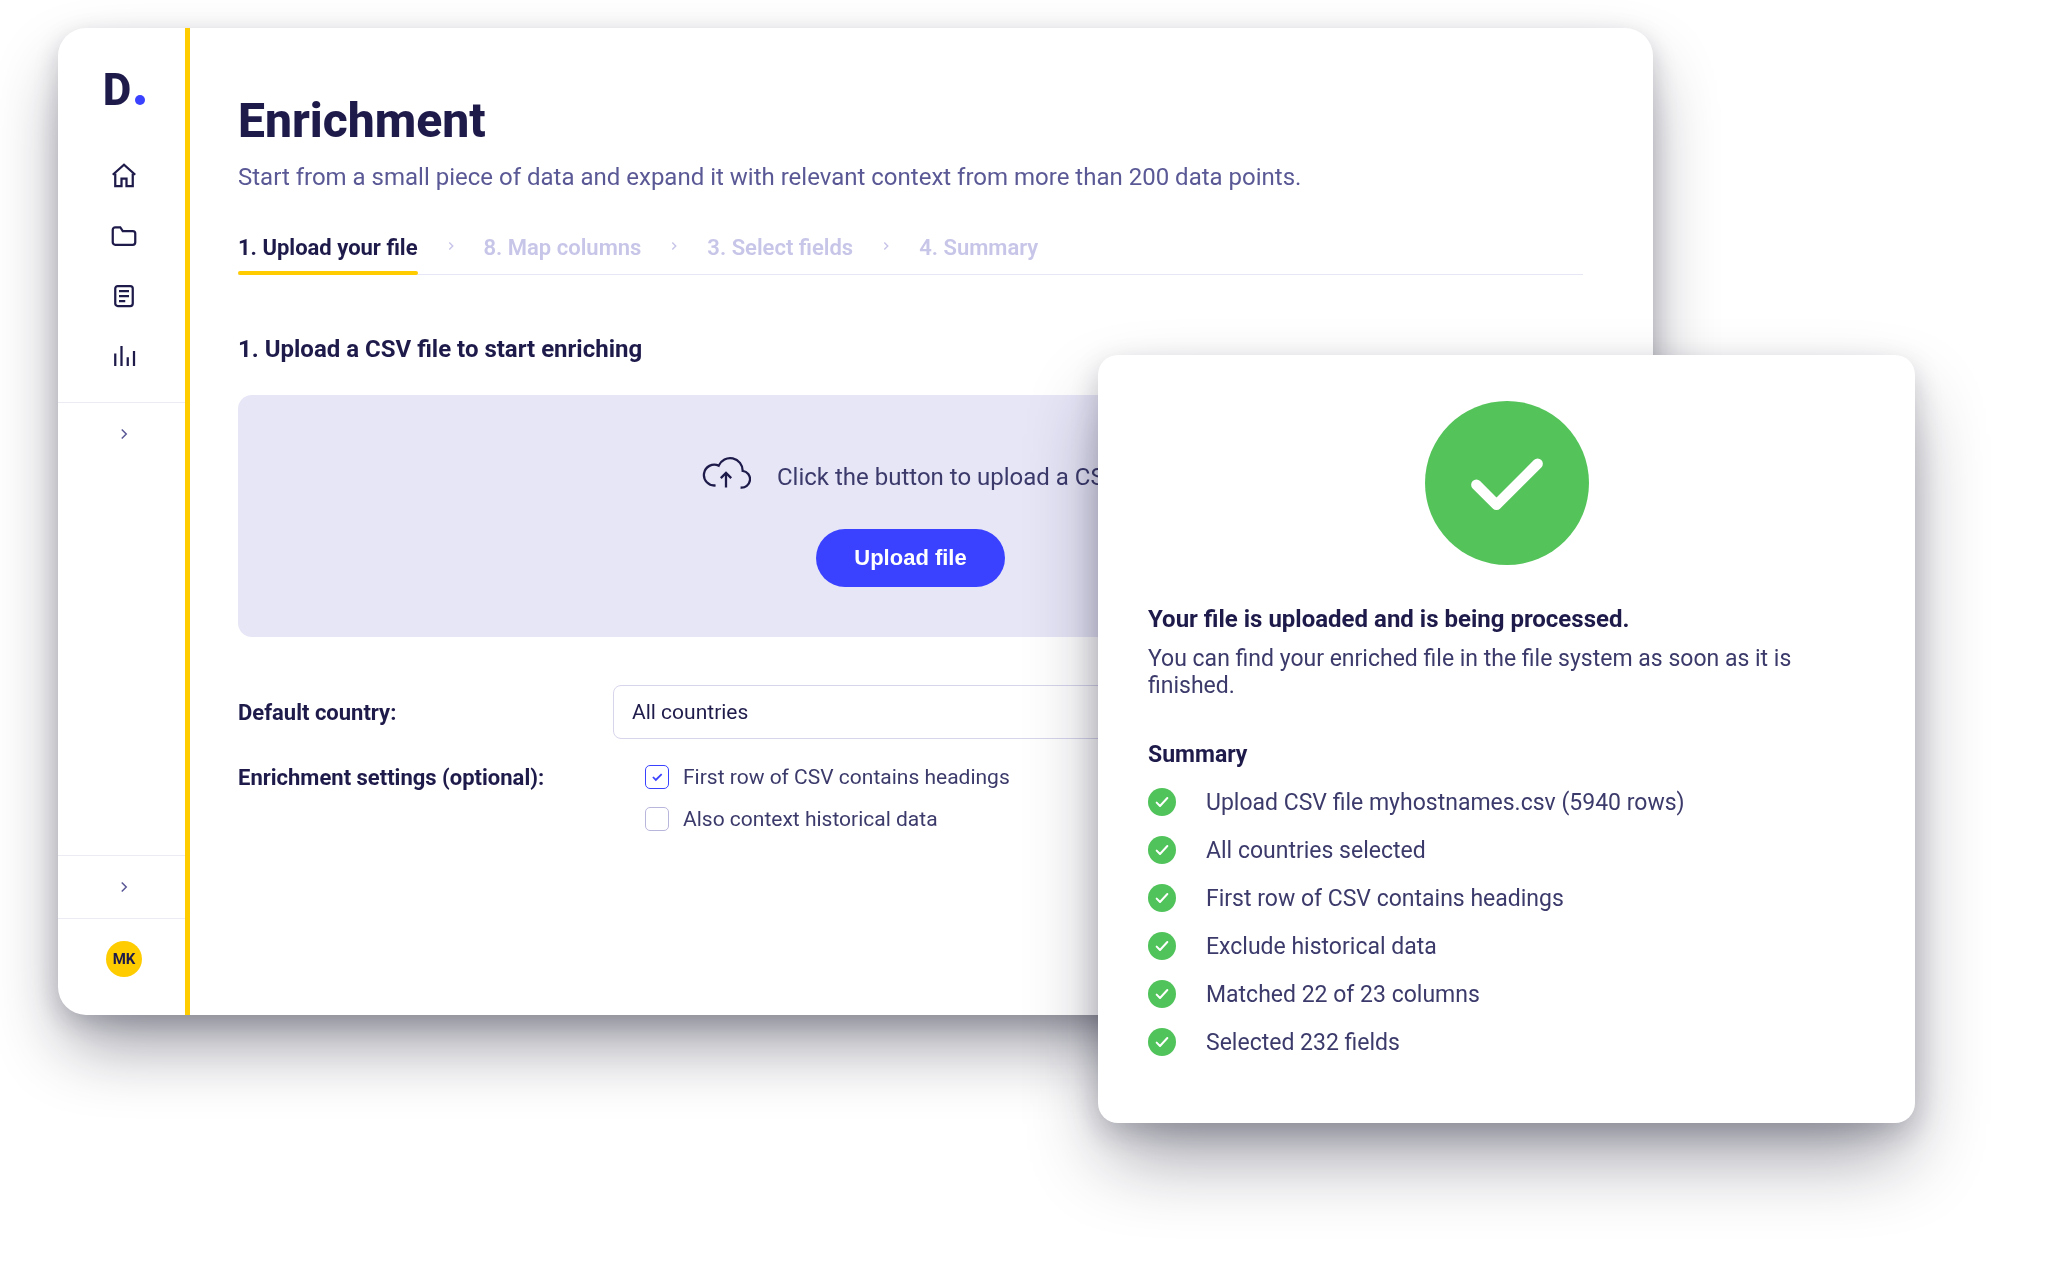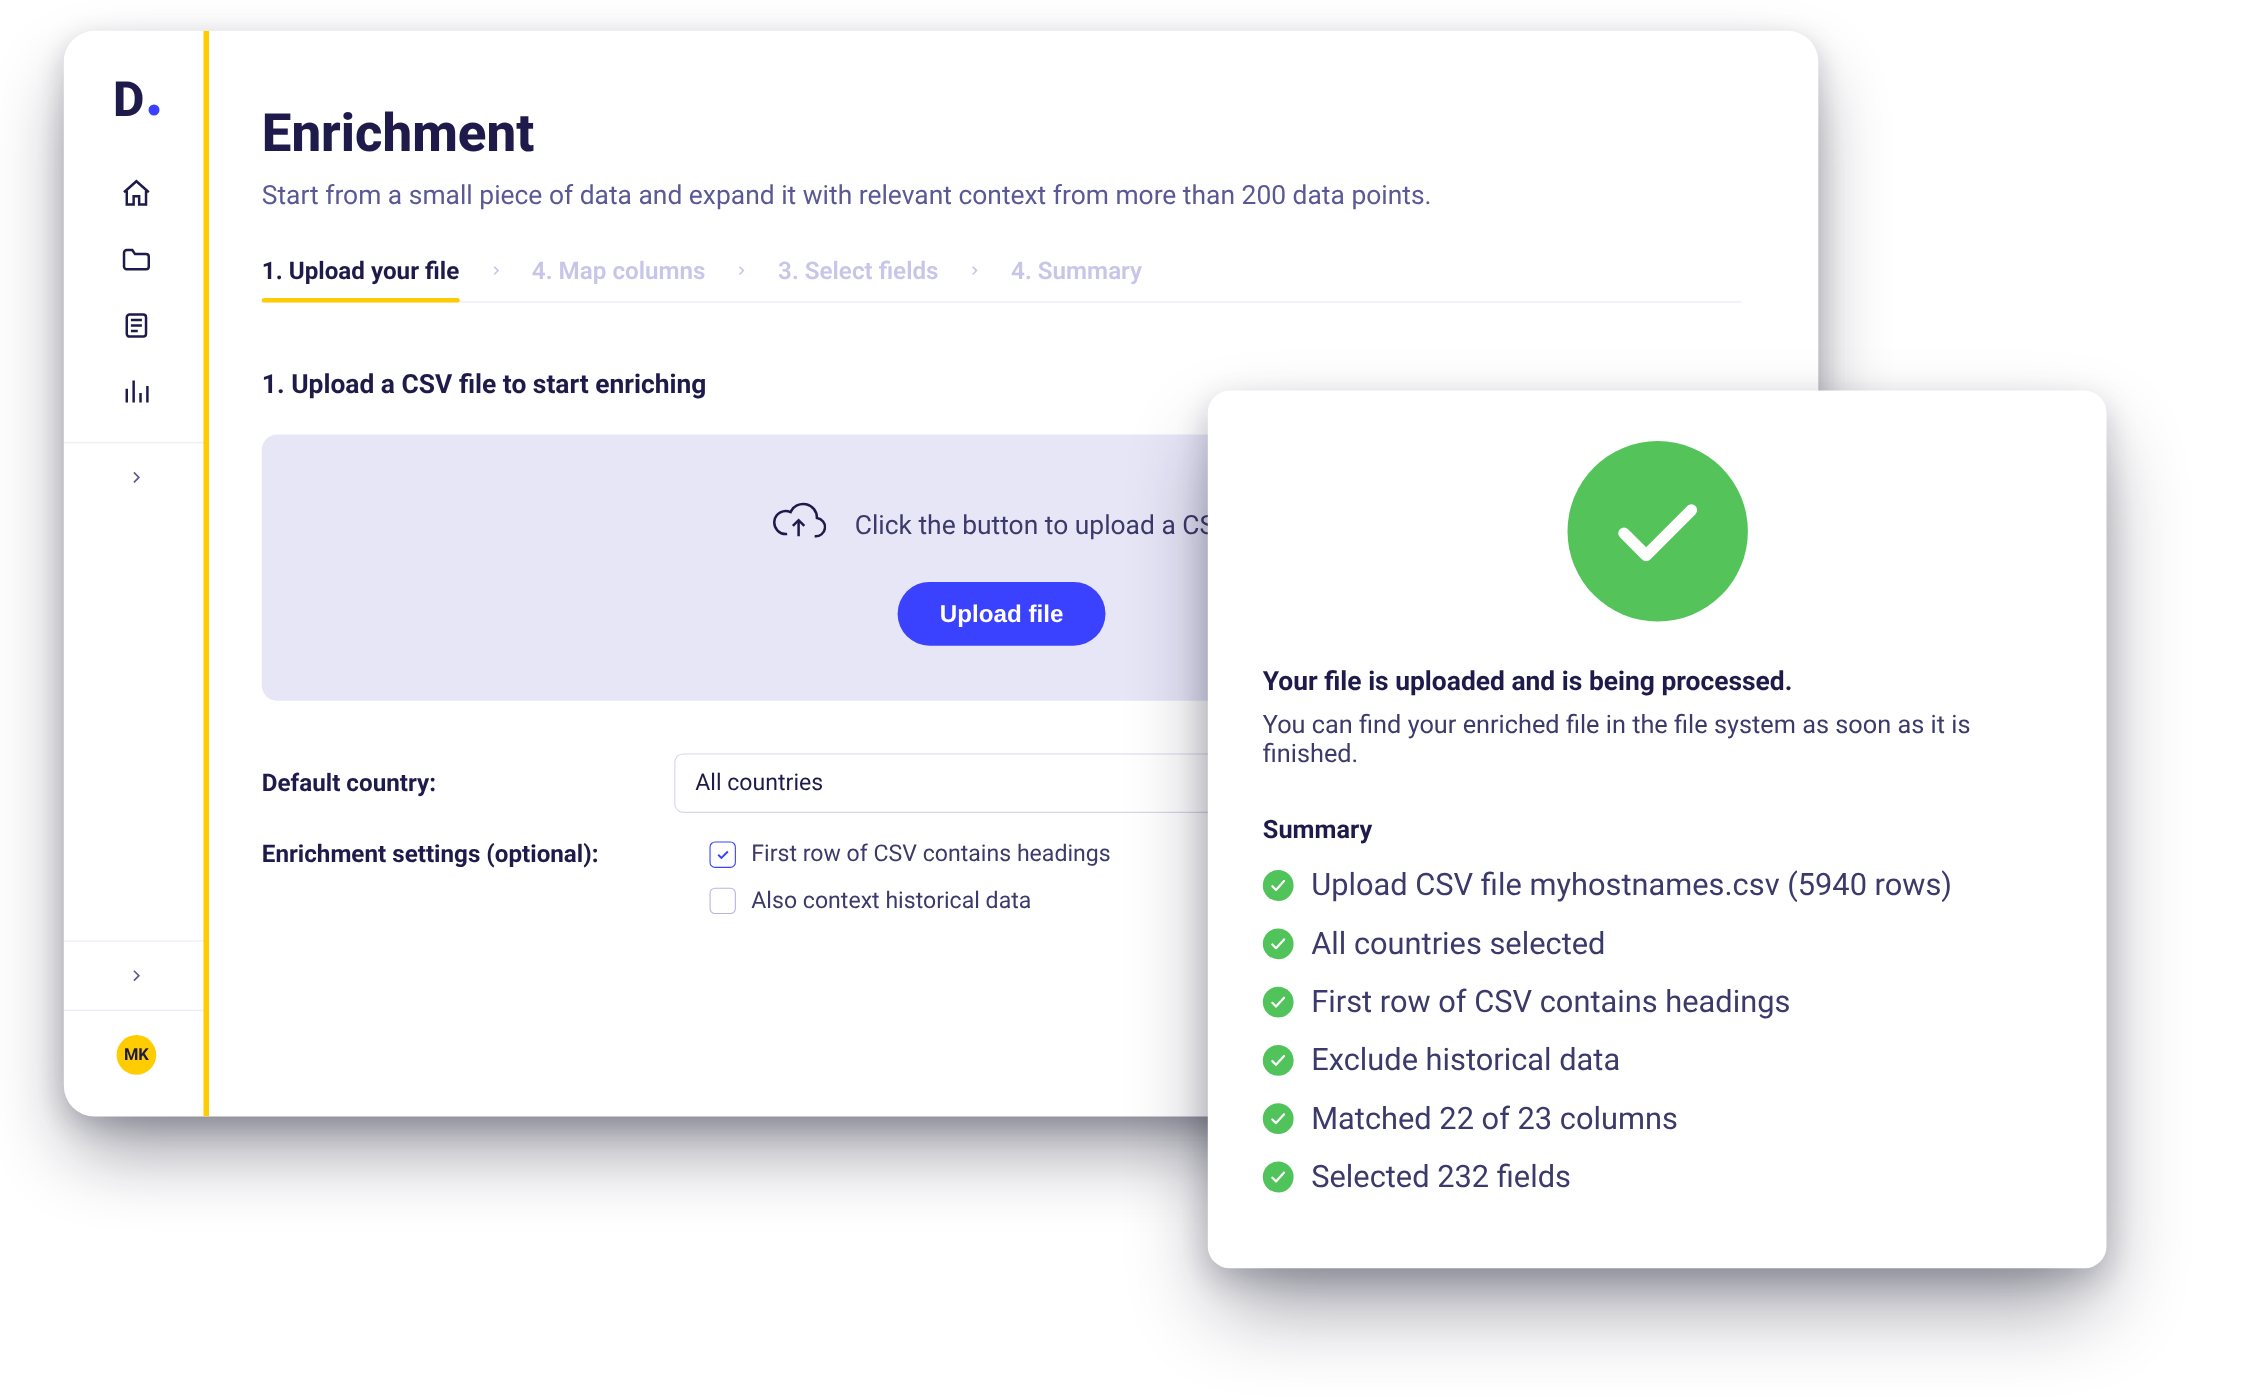--- a/index.html
+++ b/index.html
@@ -86,21 +86,21 @@
   .card{
     position:absolute;left:1098px;top:355px;width:817px;
     background:#fff;border-radius:20px;padding:46px 50px 50px 50px;box-sizing:border-box;
     box-shadow:0 40px 80px -12px rgba(15,15,40,.45),0 10px 28px rgba(15,15,40,.18);
   }
   .check-badge{width:164px;height:164px;border-radius:50%;background:#54c45a;margin:0 auto 40px auto;display:flex;align-items:center;justify-content:center;}
   .check-badge svg{width:88px;height:70px;stroke:#fff;stroke-width:12;fill:none;stroke-linecap:round;stroke-linejoin:round;}
   .card-title{font-size:24px;font-weight:700;color:var(--ink);}
   .card-sub{font-size:23px;color:var(--ink-soft);margin-top:12px;}
   .summary-title{font-size:23px;font-weight:700;color:var(--ink);margin-top:42px;margin-bottom:20px;}
-  .summary-item{display:flex;align-items:center;gap:16px;font-size:28px;color:var(--ink-soft);margin-bottom:20px;}
+  .summary-item{display:flex;align-items:center;gap:30px;font-size:23px;color:var(--ink-soft);margin-bottom:20px;}
   .summary-item .dot{width:28px;height:28px;border-radius:50%;background:#50c35a;display:flex;align-items:center;justify-content:center;flex-shrink:0;}
   .summary-item .dot svg{width:16px;height:14px;stroke:#fff;stroke-width:3;fill:none;stroke-linecap:round;stroke-linejoin:round;}
 </style>
 </head>
 <body>
 
 <div class="window">
 
   <aside class="sidebar">
     <div class="gold-line"></div>
@@ -152,21 +152,21 @@
 
   <main class="main">
     <h1 class="page-title">Enrichment</h1>
     <div class="page-sub">Start from a small piece of data and expand it with relevant context from more than 200 data points.</div>
 
     <div class="steps">
       <span class="step active">1. Upload your file</span>
       <span class="step-sep"><svg viewBox="0 0 24 24">
             <path d="M9 6l6 6-6 6"></path>
           </svg></span>
-      <span class="step">4. Map columns</span>
+      <span class="step">8. Map columns</span>
       <span class="step-sep"><svg viewBox="0 0 24 24">
             <path d="M9 6l6 6-6 6"></path>
           </svg></span>
       <span class="step">3. Select fields</span>
       <span class="step-sep"><svg viewBox="0 0 24 24">
             <path d="M9 6l6 6-6 6"></path>
           </svg></span>
       <span class="step">4. Summary</span>
     </div>
 

